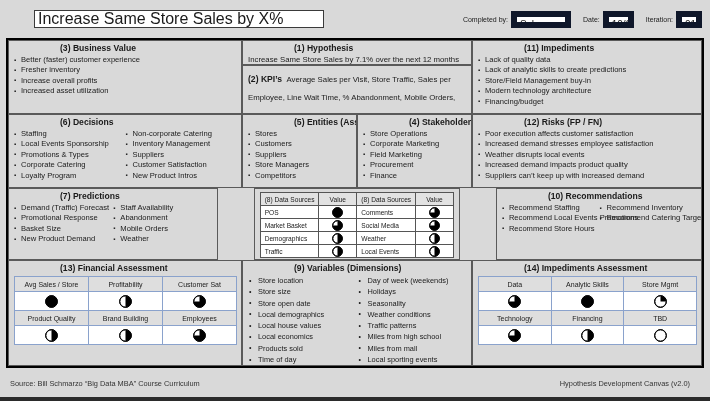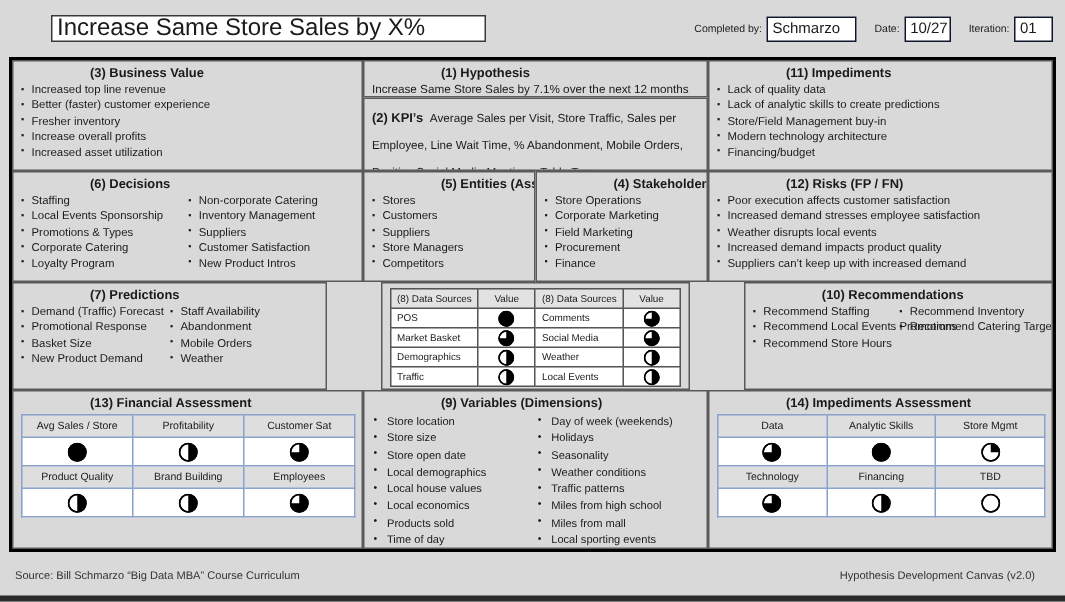--- a/index.html
+++ b/index.html
@@ -38,21 +38,21 @@
     overflow:hidden;
   }
   .hdr-spacer { flex:1 1 auto; }
   .mini-label {
     font-size:7px;
     margin-right:3px;
     white-space:nowrap;
   }
   .mini-input {
     background:#ffffff;
-    border:1px solid #0f172a;
+    border:6px solid #0f172a;
     font-size:10px;
     line-height:15px;
     height:17px;
     padding:0 3px;
     white-space:nowrap;
     overflow:hidden;
   }
   .w-completed { width:60px; }
   .w-date { width:31px; }
   .w-iter { width:26px; }
@@ -225,21 +225,20 @@
   <span class="mini-label">Iteration:</span>
   <div class="mini-input w-iter">01</div>
 </div>
 
 <div class="canvas">
 
   <div class="row r1">
     <div class="cell col-a">
       <div class="box-title">(3) Business Value</div>
       <ul class="bl">
-          <li>Increased top line revenue</li>
           <li>Better (faster) customer experience</li>
           <li>Fresher inventory</li>
           <li>Increase overall profits</li>
           <li>Increased asset utilization</li>
         </ul>
     </div>
     <div class="col-b" style="display:flex;flex-direction:column;">
       <div class="cell" style="height:29px;width:100%;">
         <div class="box-title">(1) Hypothesis</div>
         <div class="hyp-text">Increase Same Store Sales by 7.1% over the next 12 months</div>

